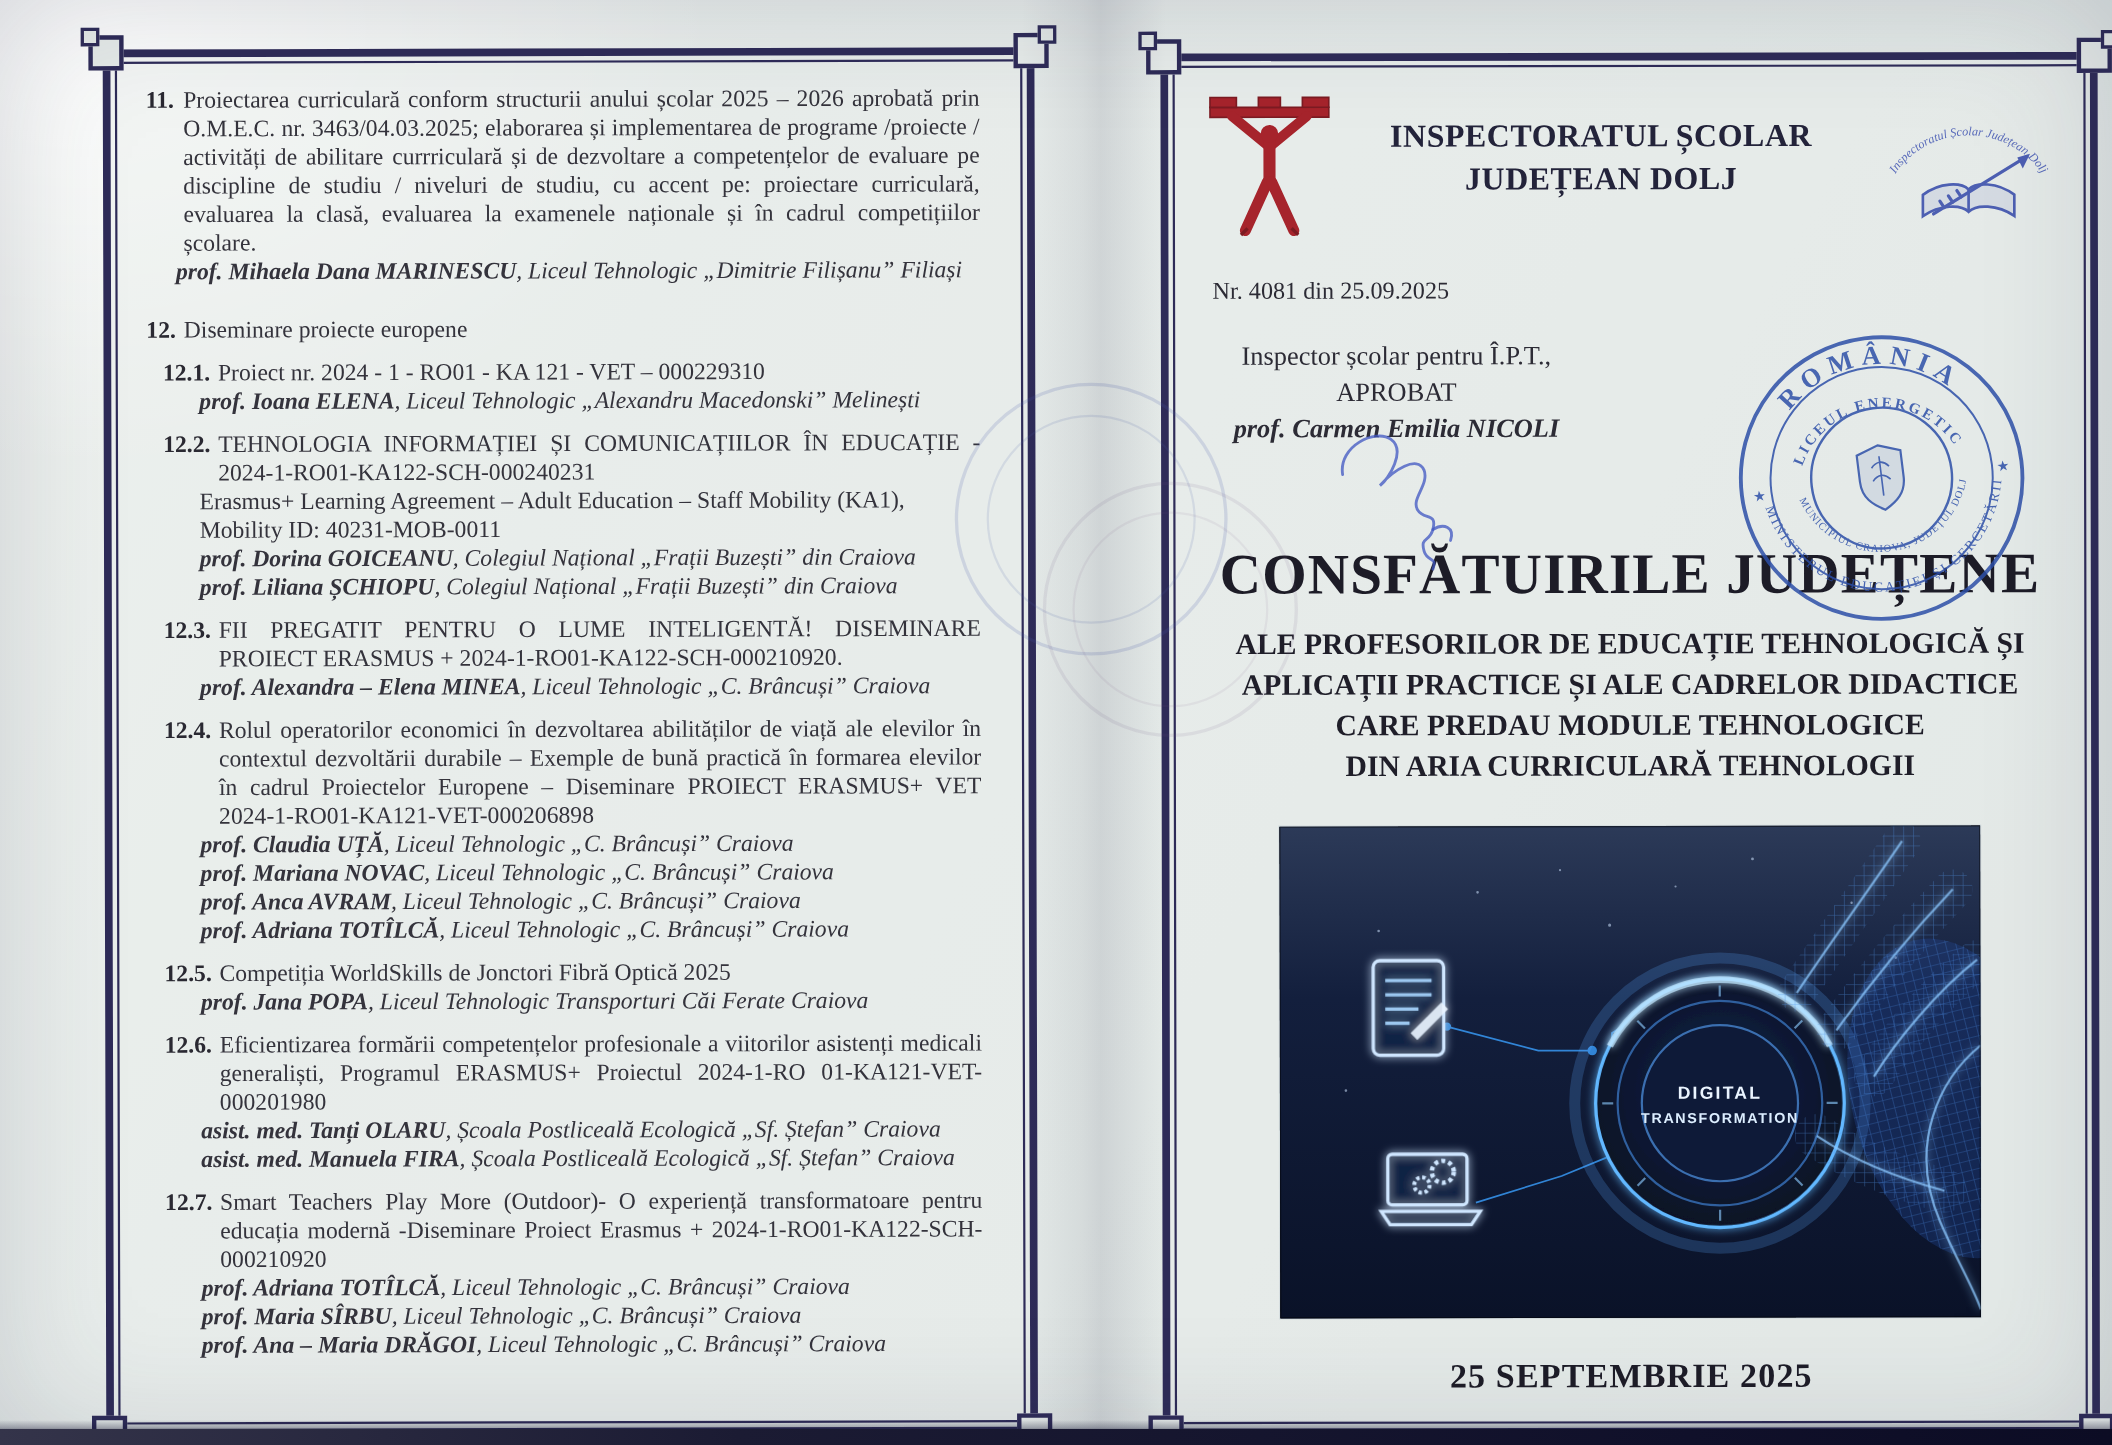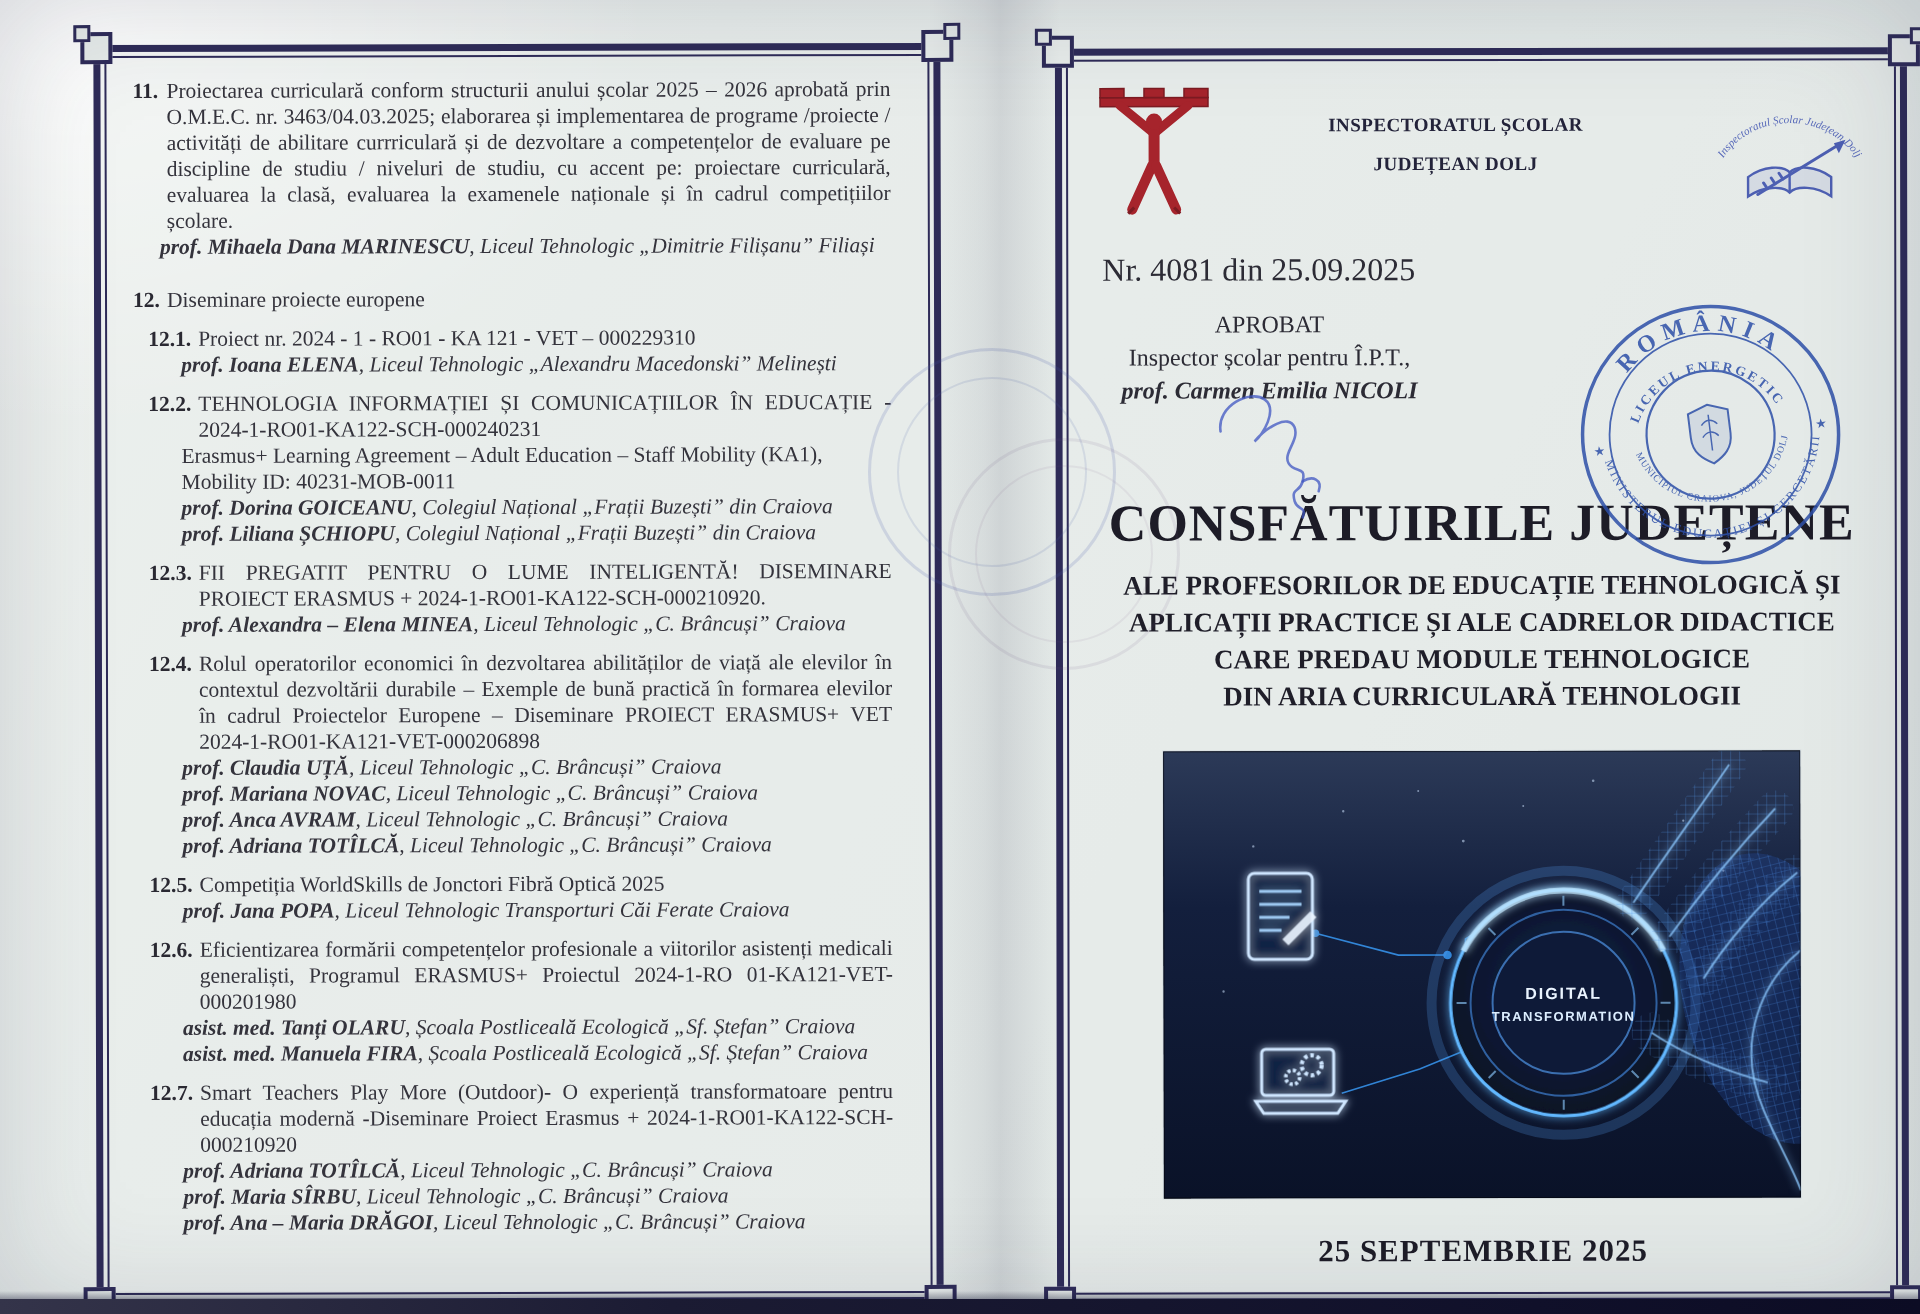--- a/index.html
+++ b/index.html
@@ -45,24 +45,24 @@
   .prof{font-style:italic;margin-left:-7px;}
   .prof-name{font-weight:700;}
   .sub{position:relative;margin-left:13px;padding-left:52px;margin-top:13px;margin-bottom:13px;}
   .sub .num{left:2px;}
   .sub .detail{margin-left:-17px;text-align:left;}
   .sub .prof{margin-left:-17px;}
 
   
   .rp-header{position:absolute;left:18px;top:24px;right:18px;display:flex;align-items:flex-start;}
   .energetic-logo{width:120px;height:140px;flex:0 0 auto;margin-left:14px;}
-  .rp-header-text{flex:1 1 auto;text-align:center;font-weight:700;font-size:19px;line-height:39px;
+  .rp-header-text{flex:1 1 auto;text-align:center;font-weight:700;font-size:29px;line-height:39px;
     color:#23233a;letter-spacing:.5px;padding-top:26px;}
   .isj-logo{width:185px;height:145px;flex:0 0 auto;opacity:.9;}
-  .nr-line{position:absolute;left:40px;top:196px;font-size:32px;color:#2c2b35;}
+  .nr-line{position:absolute;left:40px;top:196px;font-size:22px;color:#2c2b35;}
   .approval{position:absolute;top:253px;width:390px;text-align:center;font-size:24px;line-height:33px;color:#2c2b35;}
   .approval .appr-name{font-weight:700;font-style:italic;}
   .approval-left{left:12px;}
   .approval-right{left:402px;}
   .signature{position:absolute;left:140px;top:328px;width:150px;height:140px;z-index:4;}
   .stamp{position:absolute;left:510px;top:242px;width:276px;height:276px;z-index:3;opacity:.85;transform:rotate(-7deg);}
   .rp-title{position:absolute;left:0;right:0;top:438px;text-align:center;font-weight:700;
     font-size:52px;letter-spacing:1px;color:#1d1c27;}
   .rp-subtitle{position:absolute;left:0;right:0;top:512px;text-align:center;font-weight:700;
     font-size:27px;line-height:37px;color:#1f1e29;}
@@ -207,22 +207,22 @@
           <path d="M62,120 L150,66"></path>
           <path d="M150,66 l-7,2 l3,6 z" fill="#3d51ad"></path>
           <path d="M72,114 l-4,-6 M80,109 l-4,-6 M88,104 l-4,-6"></path>
         </g>
       </svg>
     </div>
 
     <div class="nr-line">Nr. 4081 din 25.09.2025</div>
 
     <div class="approval approval-left">
+      <div>Inspector școlar pentru Î.P.T.,</div>
       <div>APROBAT</div>
-      <div>Inspector școlar pentru Î.P.T.,</div>
       <div class="appr-name">prof. Carmen Emilia NICOLI</div>
     </div>
 
     <svg class="signature" viewBox="0 0 150 140">
       <g stroke="#41139e" stroke-opacity=".75" fill="none" stroke-width="2.6" stroke-linecap="round">
         <path d="M18,48 C14,22 48,6 62,16 C76,26 60,52 52,58 C64,44 86,30 92,44 C97,57 80,70 86,80 C92,90 104,82 100,98 C97,110 88,104 92,118 C95,128 104,122 100,134" stroke="#3f55c2"></path>
         <path d="M100,98 C110,92 120,96 116,108" stroke="#3f55c2"></path>
       </g>
     </svg>
 

